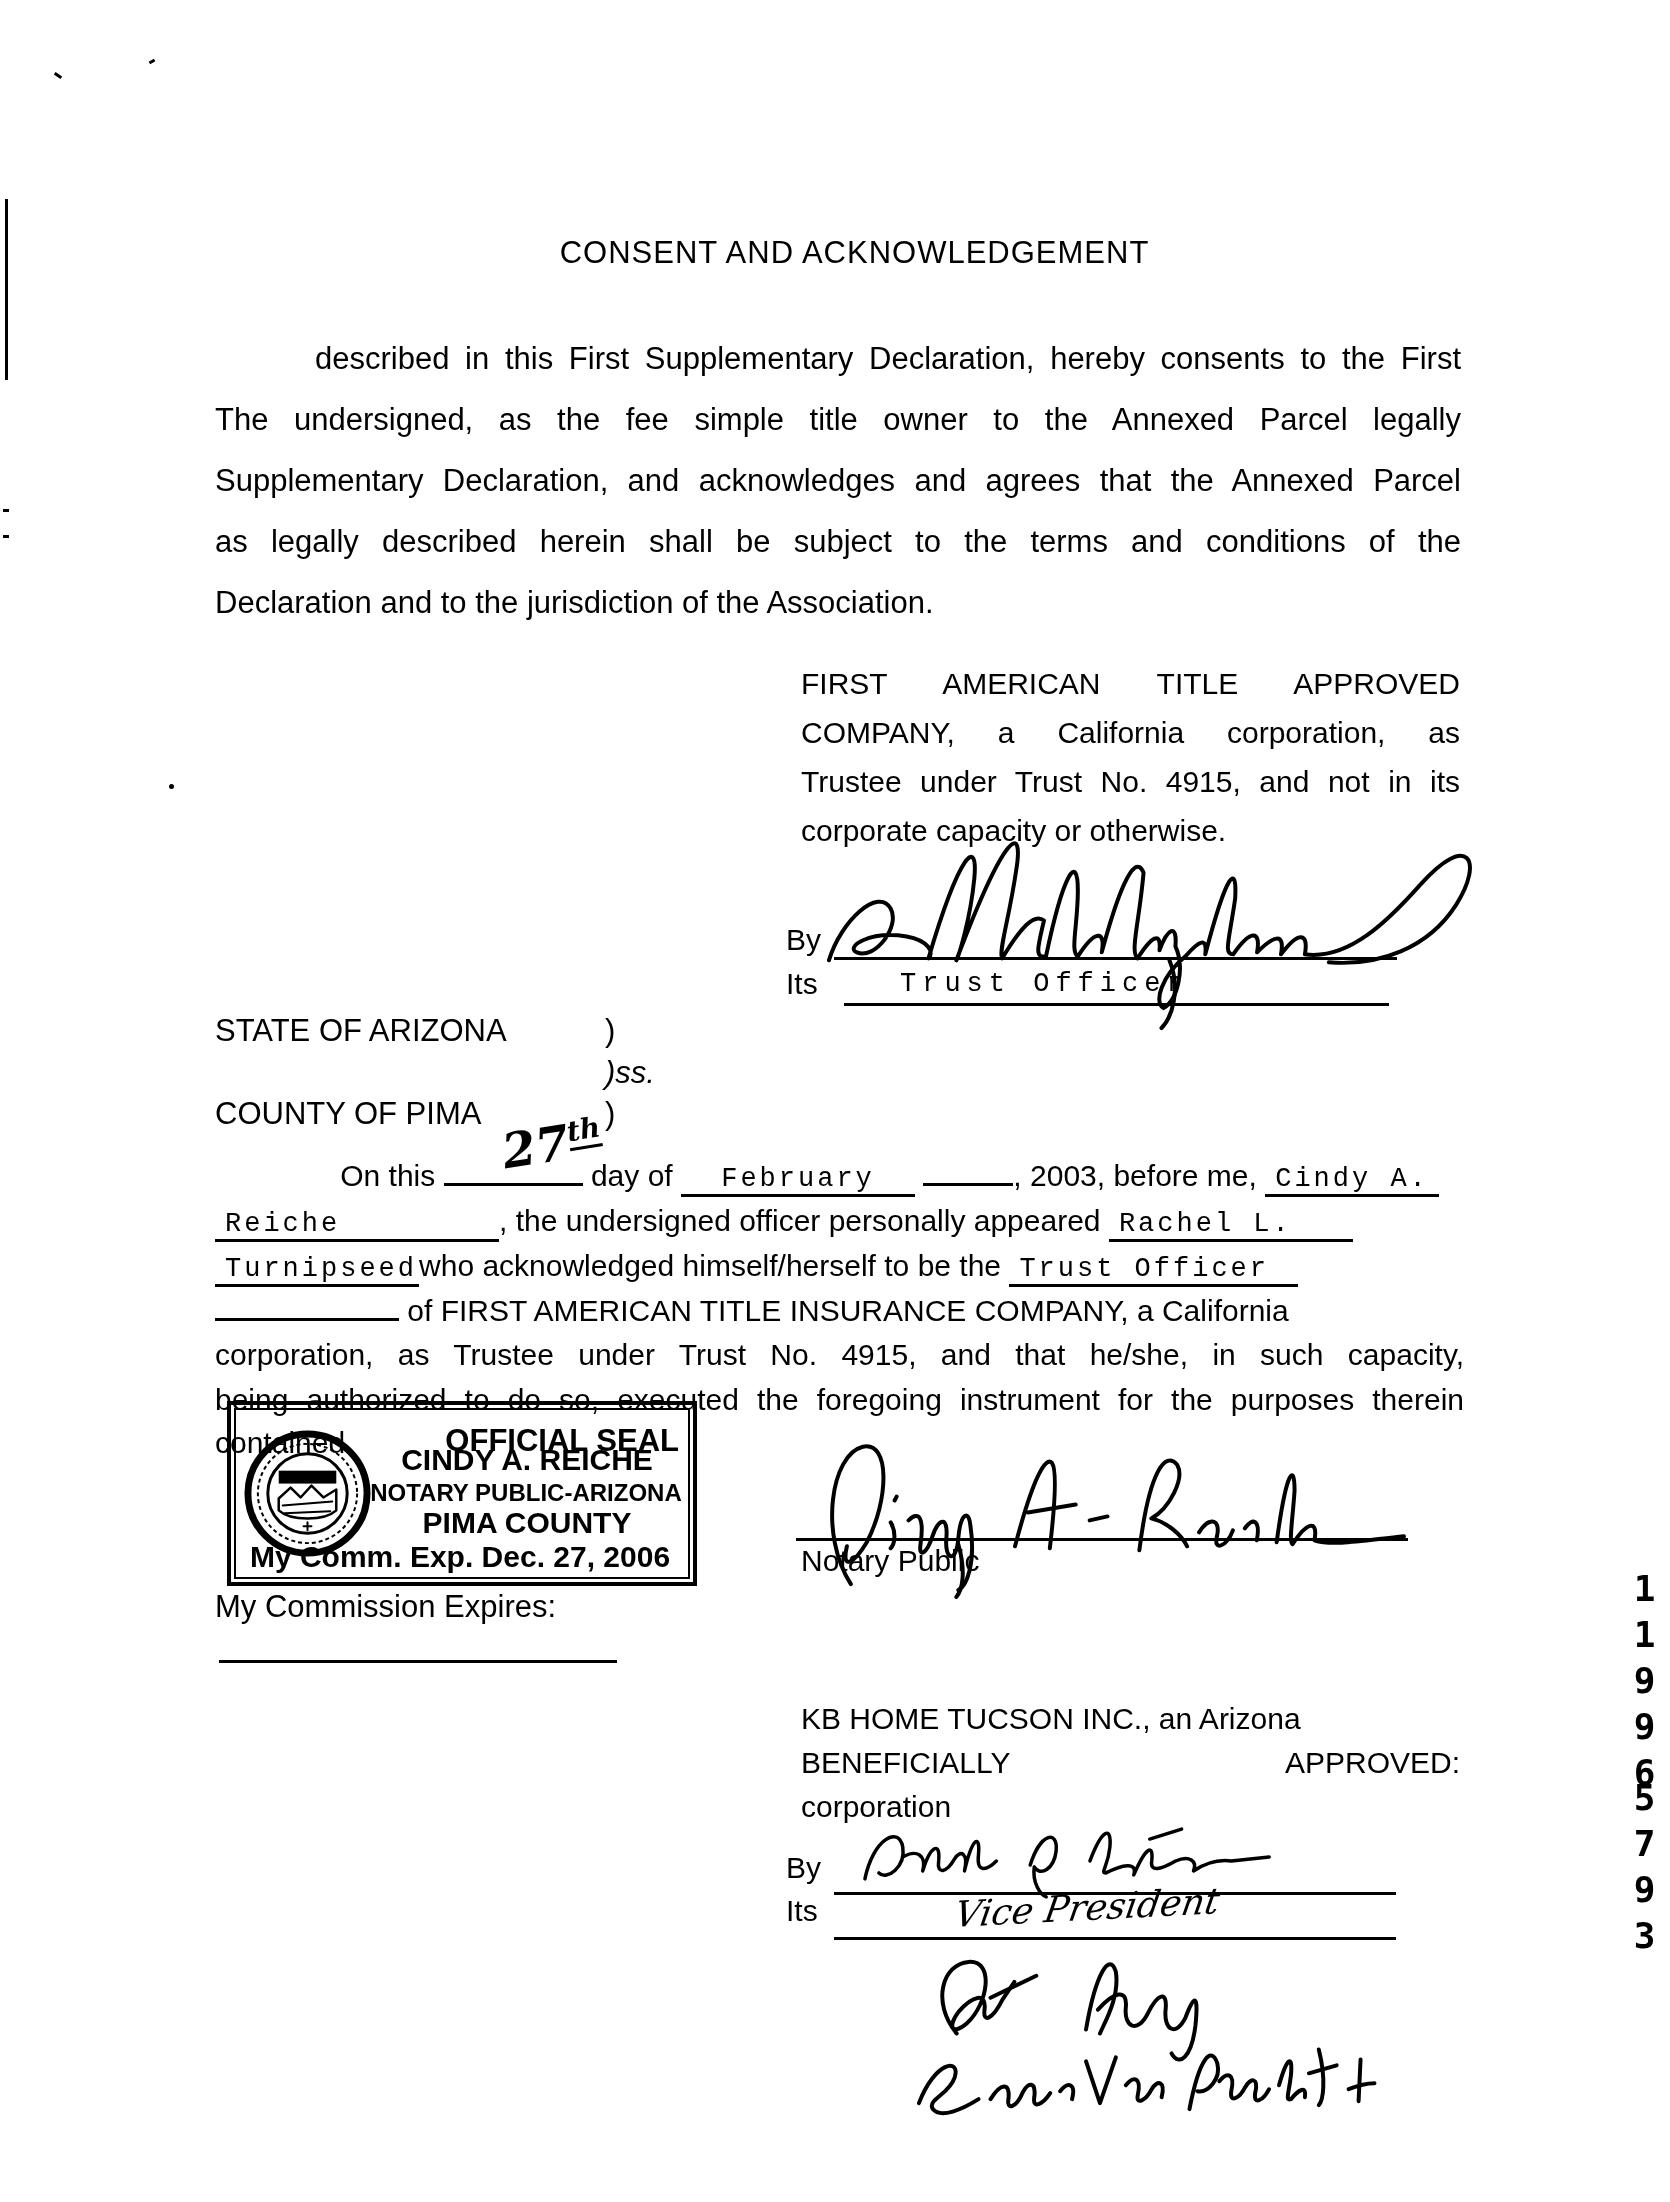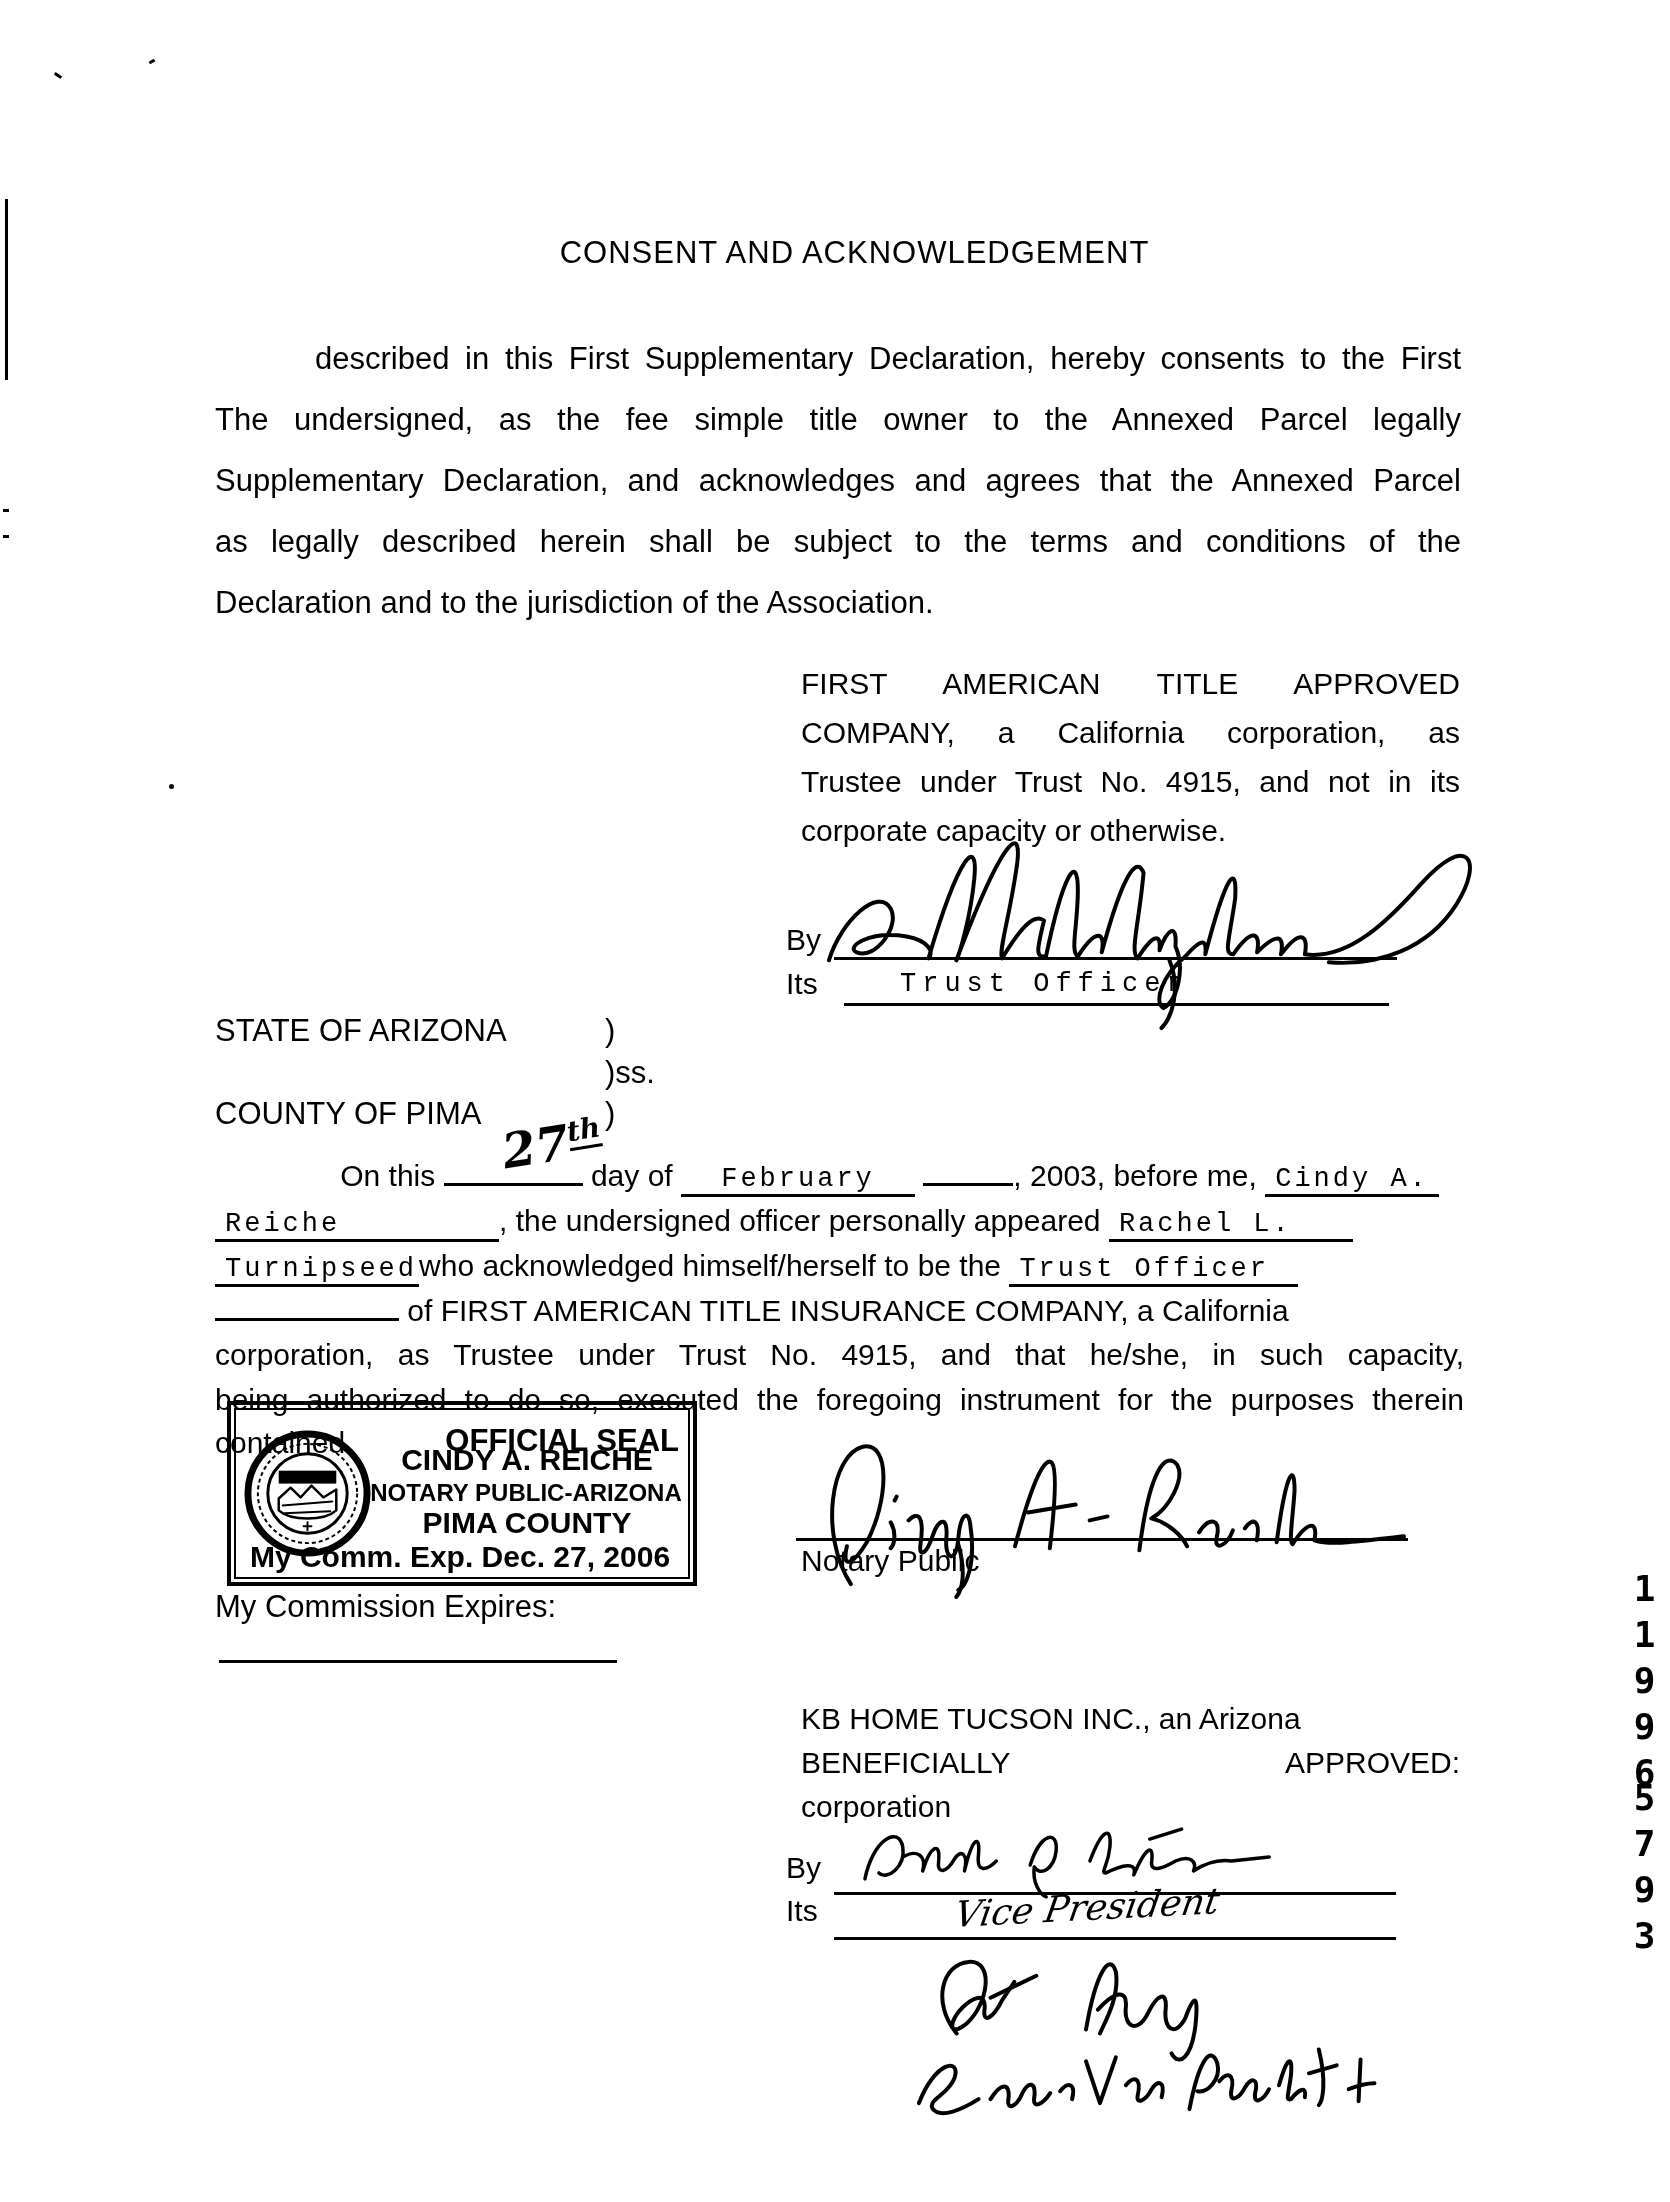--- a/index.html
+++ b/index.html
@@ -118,21 +118,21 @@
     <path stroke-width="4" d="M360,160 C372,190 362,218 352,228"></path>
   </svg>
   <span class="abs t30 label" style="left:786px; top:923px;">By</span>
   <div class="rule" style="left:834px; top:957px; width:563px;"></div>
   <span class="abs t30 label" style="left:786px; top:967px;">Its</span>
   <span class="abs mono label" style="left:900px; top:969px; letter-spacing:6px;">Trust Officer</span>
   <div class="rule" style="left:844px; top:1003px; width:545px;"></div>
 
   <span class="venue-item" style="left:215px; top:1013px;">STATE OF ARIZONA</span>
   <span class="venue-item" style="left:605px; top:1013px;">)</span>
-  <span class="venue-item" style="left:605px; top:1055px;">)ss.</span>
+  <span class="venue-item" style="left:605px; top:1055px;font-style:italic;">)ss.</span>
   <span class="venue-item" style="left:215px; top:1096px;">COUNTY OF PIMA</span>
   <span class="venue-item" style="left:605px; top:1096px;">)</span>
 
   <div class="ack-line" style="top:1159px;text-align:center;">
     <span style="display:inline-block; width:100px;"></span><span>On this</span>
     <span class="blank empty" style="width:139px;"></span>
     <span>day of</span>
     <span class="blank mono" style="min-width:214px;">February</span>
     <span class="blank empty" style="width:90px;"></span><span>, 2003, before me,</span>
     <span class="blank mono">Cindy A.</span>

